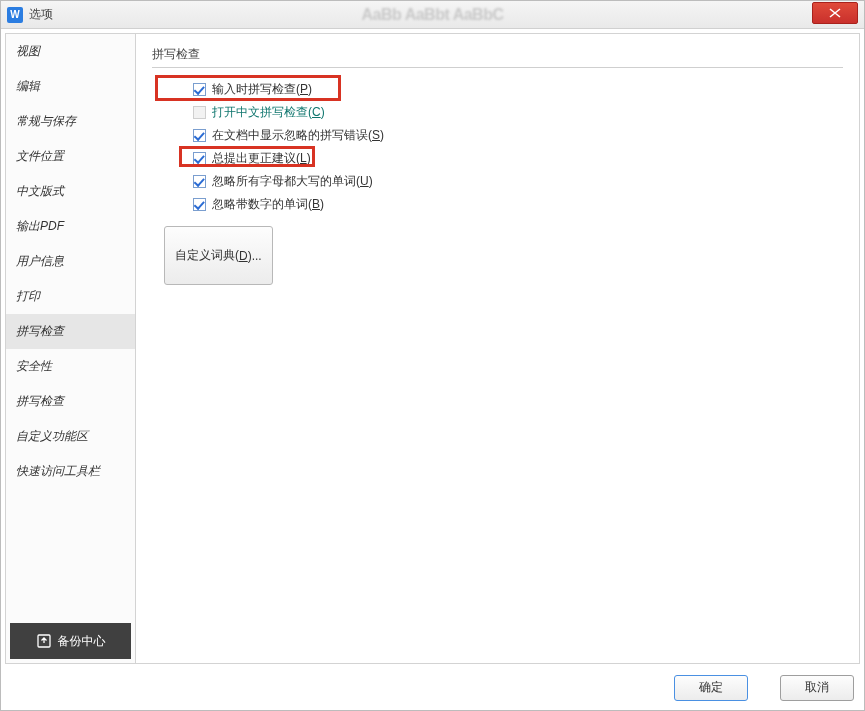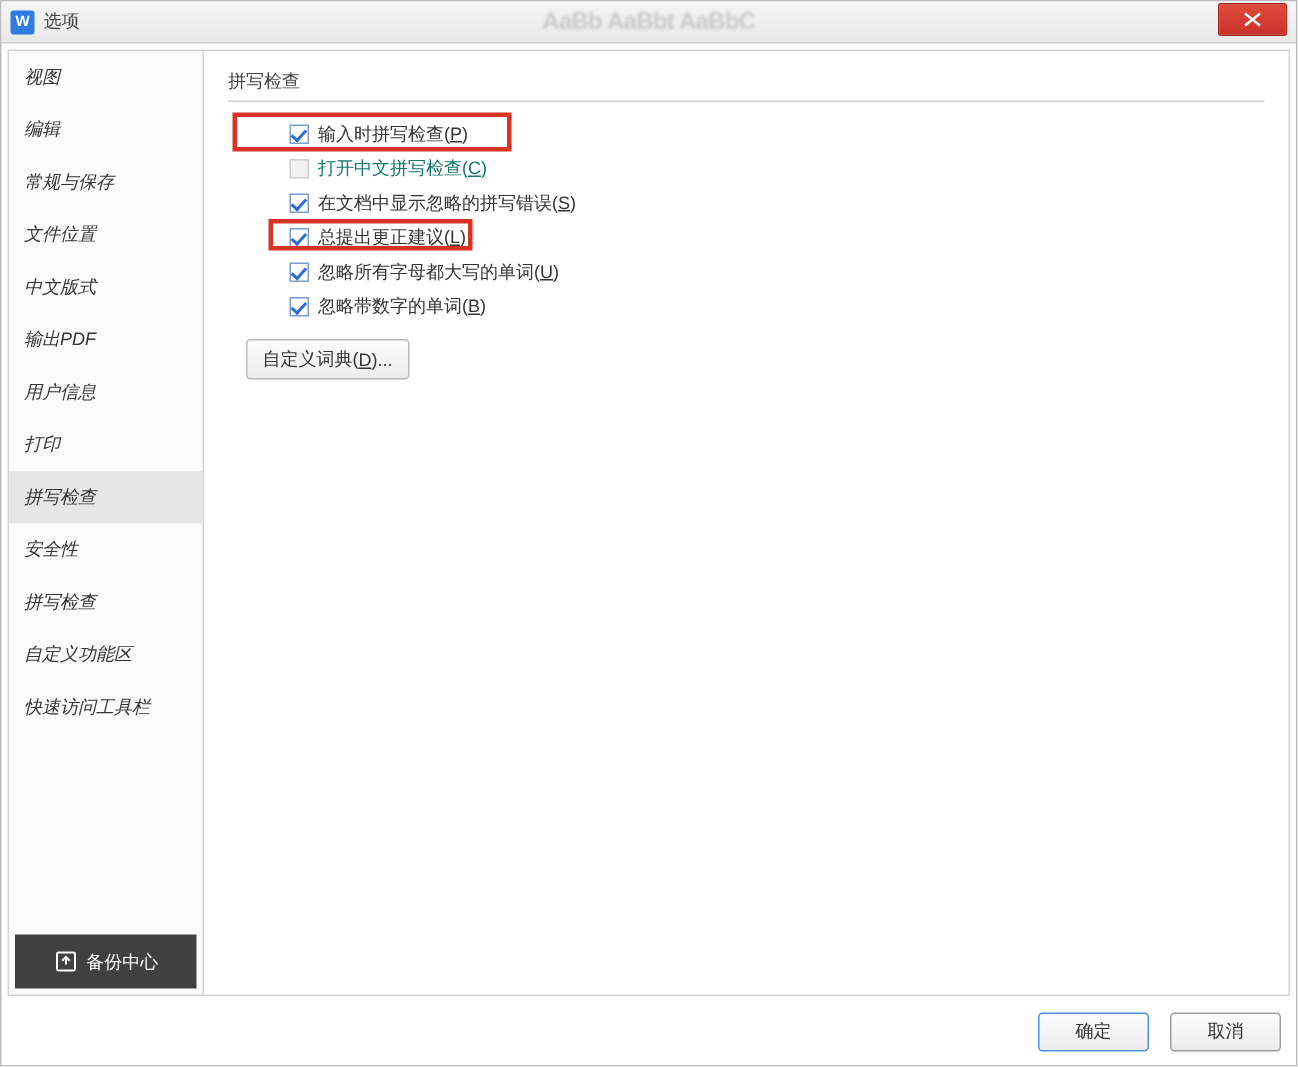--- a/index.html
+++ b/index.html
@@ -164,35 +164,35 @@
       pointer-events: none;
     }
     .hl1 { left: -38px; top: -3px; width: 186px; height: 26px; }
     .hl4 { left: -14px; top: -1px; width: 136px; height: 21px; }
 
     .custom-dict-btn {
       margin-top: 10px;
       margin-left: 12px;
       display: inline-flex;
       align-items: center;
-      padding: 4px 10px;
+      padding: 20px 10px;
       background: linear-gradient(#fdfdfd, #ececec);
       border: 1px solid #b8b8b8;
       border-radius: 3px;
       color: #333;
       cursor: default;
     }
 
     .footer {
       height: 46px;
       display: flex;
       align-items: center;
       justify-content: flex-end;
       padding: 0 10px;
-      gap: 14px;
+      gap: 32px;
       border-top: 1px solid transparent;
       margin-left: 24px;
     }
     .footer .btn {
       width: 74px;
       height: 26px;
       background: linear-gradient(#fdfdfd, #ececec);
       border: 1px solid #9e9e9e;
       border-radius: 3px;
       display: flex;

